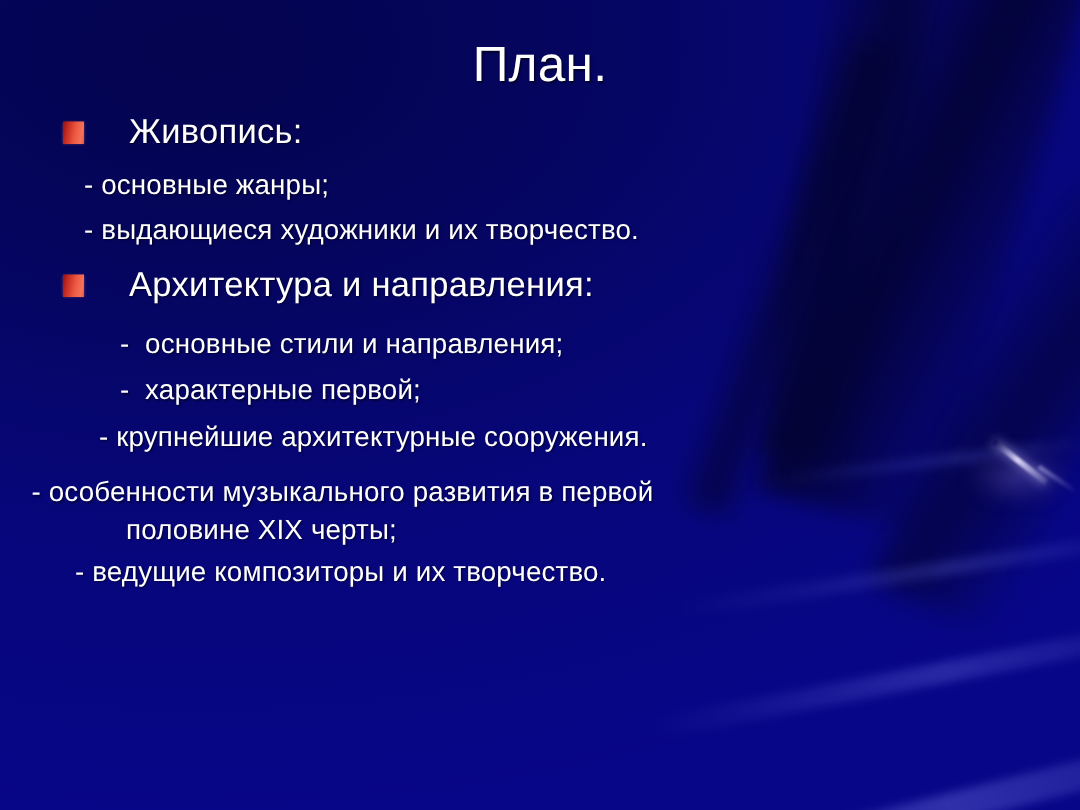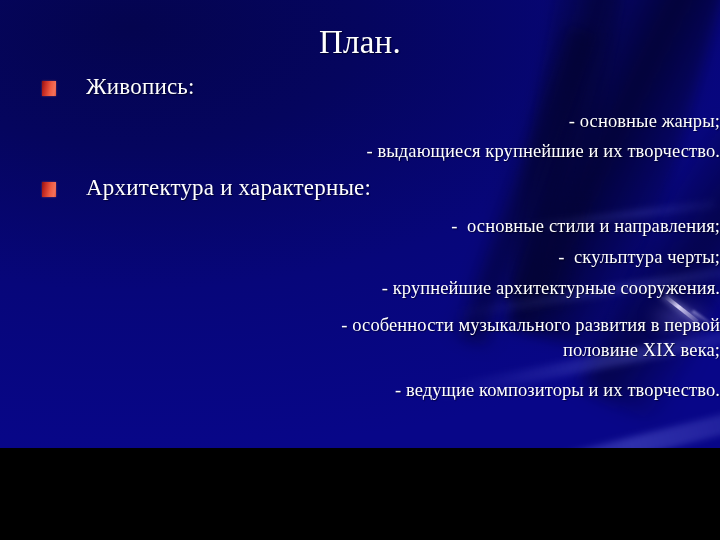--- a/index.html
+++ b/index.html
@@ -4,23 +4,23 @@
 <title>План.</title>
 <style>
   html, body {
     margin: 0;
     padding: 0;
     background: #000;
   }
   #slide {
     position: relative;
     width: 720px;
-    height: 448px;
+    height: 540px;
     overflow: hidden;
-    font-family: Liberation Serif, serif;
+    font-family: Liberation Sans, sans-serif;
     
     background:
       radial-gradient(115% 95% at 18% 6%, #04044f 0%, #05055e 28%, #07067a 62%, #080688 100%);
     -webkit-font-smoothing: antialiased;
   }
 
   
   .bg-layer {
     position: absolute;
     inset: 0;
@@ -169,33 +169,33 @@
   .lvl2 {
     color: #ffffff;
     font-size: 18.5px;
     font-weight: 400;
     letter-spacing: .1px;
     text-shadow: 1px 1px 1px rgba(0,0,0,.5);
     white-space: pre-wrap;
     line-height: 1.28;
   }
 
-  .group { margin-bottom: 6px; text-align: right; }
-
-  
-  .g1 .lvl2 { padding-left: 81px; margin-top: 6px; }
+  .group { margin-bottom: 6px; }
+
+  
+  .g1 .lvl2 { padding-left: 56px; margin-top: 6px; }
   .g1 .lvl2.first { margin-top: 10px; }
 
   .g2 { margin-top: 12px; }
-  .g2 .lvl2 { padding-left: 58px; margin-top: 7px; }
+  .g2 .lvl2 { padding-left: 80px; margin-top: 7px; }
   .g2 .lvl2.first { margin-top: 14px; }
   .g2 .lvl2.wide { padding-left: 66px; }
 
   .g3 { margin-top: 14px; }
-  .g3 .lvl2 { padding-left: 56px; margin-top: 16px; }
+  .g3 .lvl2 { padding-left: 56px; margin-top: 4px; }
   .g3 .lvl2.first { margin-top: 14px; padding-left: 21px; }
   .g3 .lvl2.wide { padding-left: 50px; }
   .g3 .cont { padding-left: 84px; margin-top: 1px; }
 </style>
 </head>
 <body>
 
 <div id="slide">
 
   <div class="bg-layer">
@@ -218,34 +218,34 @@
     <div class="slide-title">План.</div>
 
     <div class="body-list">
 
       <div class="group g1">
         <div class="lvl1">
           <span class="bullet-square"></span>
           <span class="lvl1-label">Живопись:</span>
         </div>
         <div class="lvl2 first">- основные жанры;</div>
-        <div class="lvl2">- выдающиеся крупнейшие и их творчество.</div>
+        <div class="lvl2">- выдающиеся художники и их творчество.</div>
       </div>
 
       <div class="group g2">
         <div class="lvl1">
           <span class="bullet-square"></span>
-          <span class="lvl1-label">Архитектура и характерные:</span>
+          <span class="lvl1-label">Архитектура и направления:</span>
         </div>
         <div class="lvl2 first">-  основные стили и направления;</div>
-        <div class="lvl2">-  скульптура черты;</div>
+        <div class="lvl2">-  характерные первой;</div>
         <div class="lvl2 wide">- крупнейшие архитектурные сооружения.</div>
       </div>
 
       <div class="group g3">
         <div class="lvl2 first">- особенности музыкального развития в первой</div>
-        <div class="lvl2 cont">половине XIX века;</div>
+        <div class="lvl2 cont">половине XIX черты;</div>
         <div class="lvl2 wide">- ведущие композиторы и их творчество.</div>
       </div>
 
     </div>
   </div>
 </div>
 
 </body></html>

